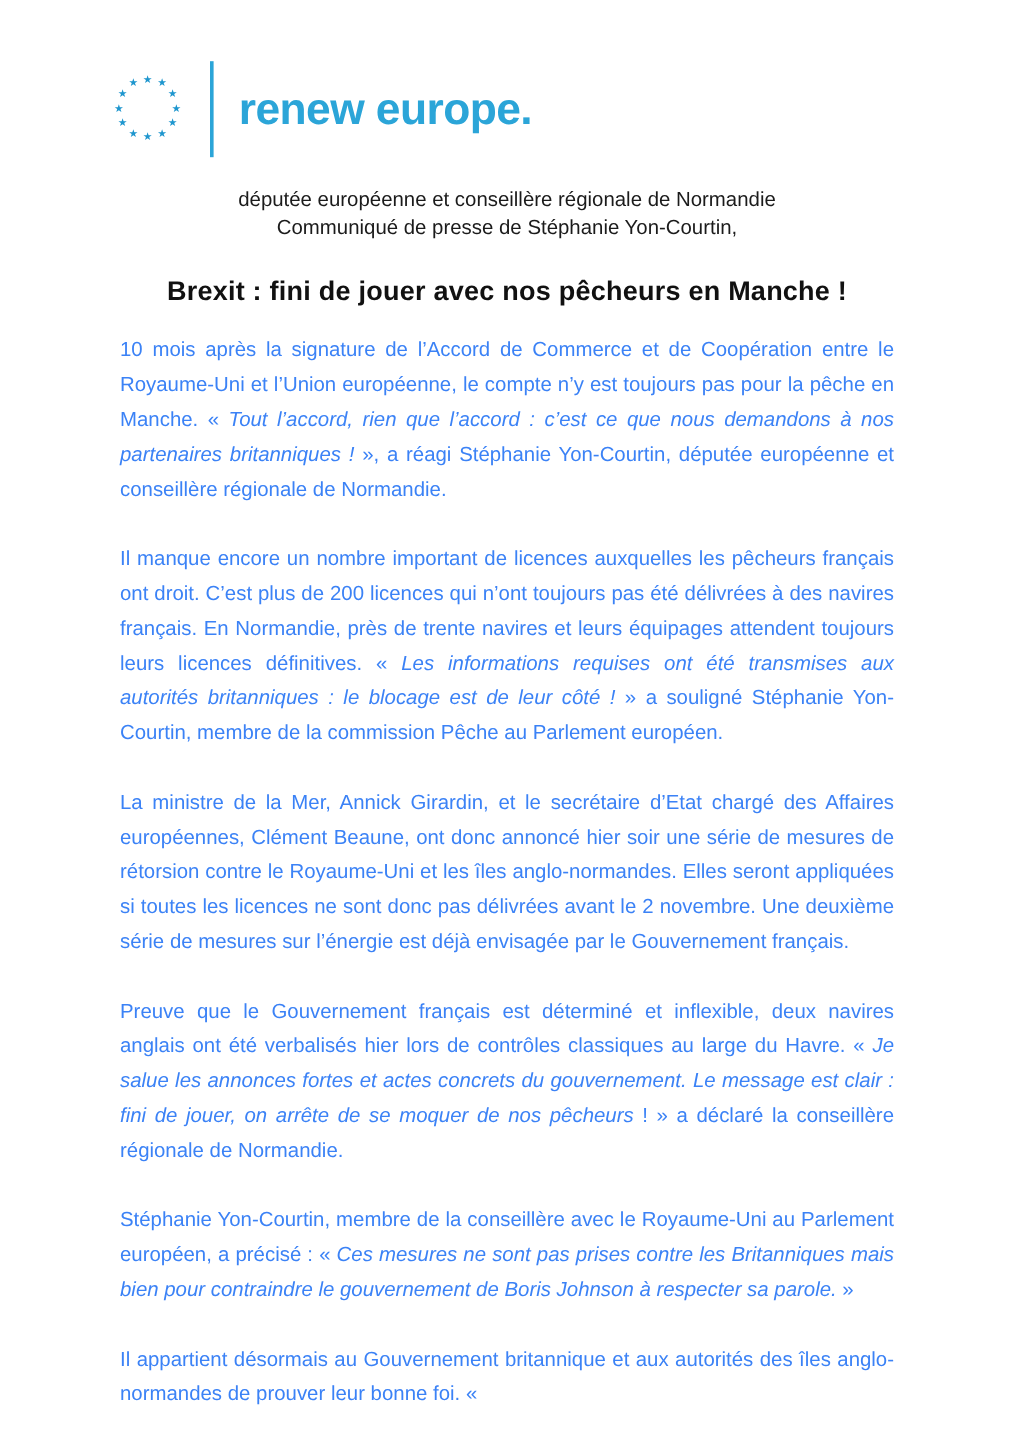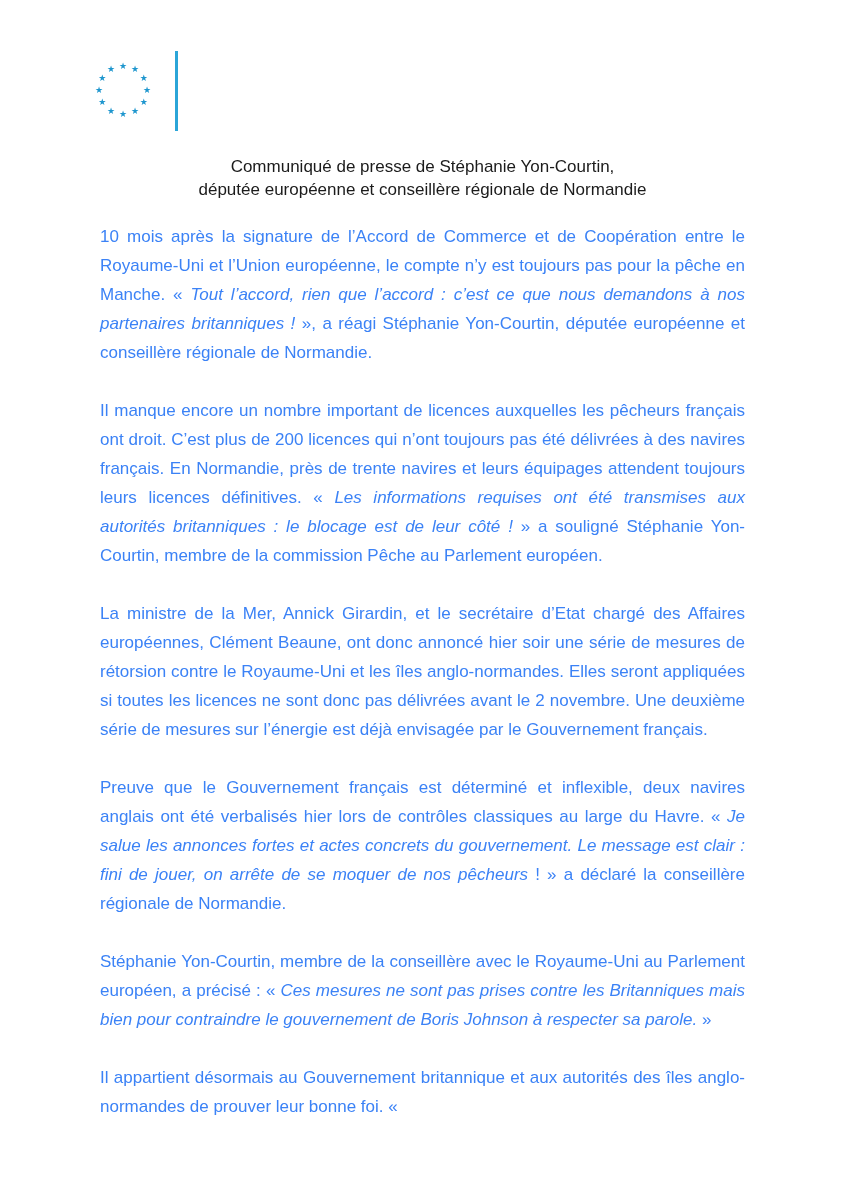--- a/index.html
+++ b/index.html
@@ -124,27 +124,29 @@
           <span class="star" style="left: 34px; top: 42.7846px;">★</span>
           <span class="star" style="left: 22px; top: 46px;">★</span>
           <span class="star" style="left: 10px; top: 42.7846px;">★</span>
           <span class="star" style="left: 1.21539px; top: 34px;">★</span>
           <span class="star" style="left: -2px; top: 22px;">★</span>
           <span class="star" style="left: 1.21539px; top: 10px;">★</span>
           <span class="star" style="left: 10px; top: 1.21539px;">★</span>
         </div>
     </div>
     <div class="logo-divider"></div>
+    <span class="renew-wordmark">renew europe.</span>
   </div>
 
   <div class="subtitle">
+    <div>députée européenne et conseillère régionale de Normandie</div>
     <div>Communiqué de presse de Stéphanie Yon-Courtin,</div>
-    <div>députée européenne et conseillère régionale de Normandie</div>
   </div>
 
+  <div class="doc-title">Brexit : fini de jouer avec nos pêcheurs en Manche !</div>
 
 
   <div class="article-body">
       <p><span>10 mois après la signature de l’Accord de Commerce et de Coopération entre le Royaume-Uni et l’Union européenne, le compte n’y est toujours pas pour la pêche en Manche. « </span><span class="it">Tout l’accord, rien que l’accord : c’est ce que nous demandons à nos partenaires britanniques !</span><span> », a réagi Stéphanie Yon-Courtin, députée européenne et conseillère régionale de Normandie.</span></p>
       <p><span>Il manque encore un nombre important de licences auxquelles les pêcheurs français ont droit. C’est plus de 200 licences qui n’ont toujours pas été délivrées à des navires français. En Normandie, près de trente navires et leurs équipages attendent toujours leurs licences définitives. « </span><span class="it">Les informations requises ont été transmises aux autorités britanniques : le blocage est de leur côté !</span><span> » a souligné Stéphanie Yon-Courtin, membre de la commission Pêche au Parlement européen.</span></p>
       <p><span>La ministre de la Mer, Annick Girardin, et le secrétaire d’Etat chargé des Affaires européennes, Clément Beaune, ont donc annoncé hier soir une série de mesures de rétorsion contre le Royaume-Uni et les îles anglo-normandes. Elles seront appliquées si toutes les licences ne sont donc pas délivrées avant le 2 novembre. Une deuxième série de mesures sur l’énergie est déjà envisagée par le Gouvernement français.</span></p>
       <p><span>Preuve que le Gouvernement français est déterminé et inflexible, deux navires anglais ont été verbalisés hier lors de contrôles classiques au large du Havre. « </span><span class="it">Je salue les annonces fortes et actes concrets du gouvernement. Le message est clair : fini de jouer, on arrête de se moquer de nos pêcheurs</span><span> ! » a déclaré la conseillère régionale de Normandie.</span></p>
       <p><span>Stéphanie Yon-Courtin, membre de la conseillère avec le Royaume-Uni au Parlement européen, a précisé : « </span><span class="it">Ces mesures ne sont pas prises contre les Britanniques mais bien pour contraindre le gouvernement de Boris Johnson à respecter sa parole.</span><span> »</span></p>
       <p><span>Il appartient désormais au Gouvernement britannique et aux autorités des îles anglo-normandes de prouver leur bonne foi. « </span></p>
     </div>

